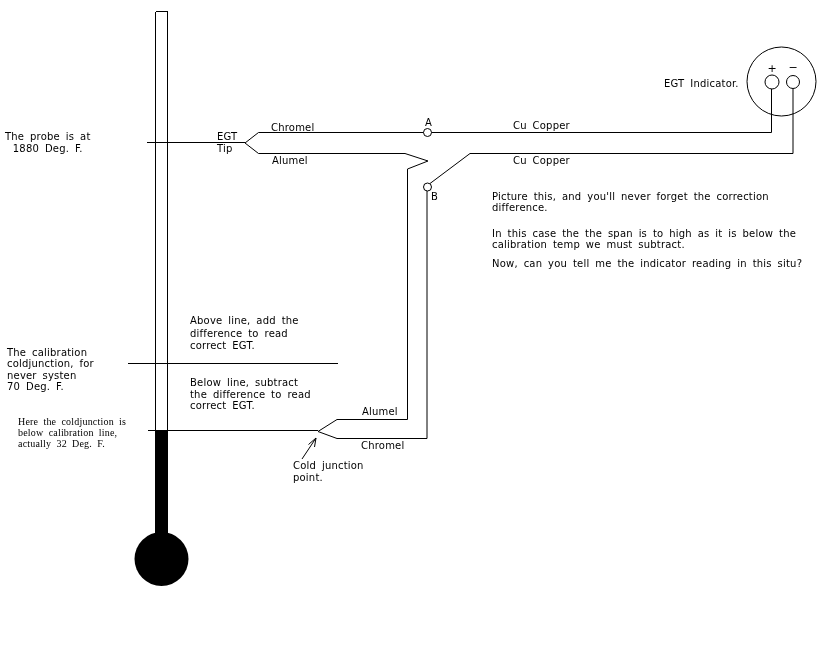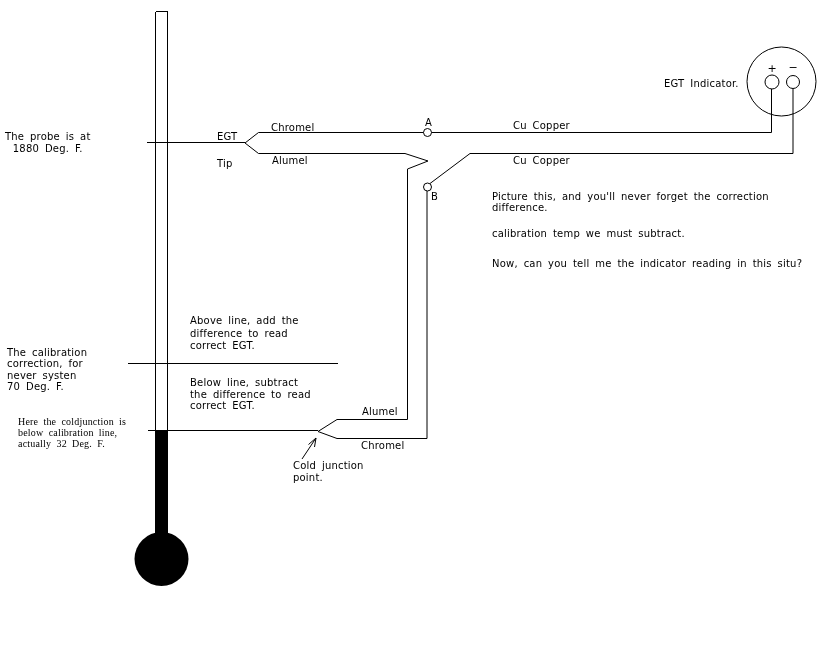--- a/index.html
+++ b/index.html
@@ -46,59 +46,60 @@
 
     <path d="M302,459 L316,438 M316,438 L308.5,444.5 M316,438 L314.5,447" stroke="#000" fill="none"></path>
   </svg>
 
   <div class="t" style="left:5px; top:131px; line-height:12px;text-align:center;">
     <div>The probe is at</div>
     <div>1880 Deg. F.</div>
   </div>
 
   <div class="t" style="left:217px; top:131px;">EGT</div>
-  <div class="t" style="left:217px; top:158px;">Tip</div>
+  <div class="t" style="left:217px; top:143px;">Tip</div>
 
   <div class="t" style="left:271px; top:122px;">Chromel</div>
   <div class="t" style="left:272px; top:155px;">Alumel</div>
   <div class="t" style="left:513px; top:120px;">Cu Copper</div>
   <div class="t" style="left:513px; top:155px;">Cu Copper</div>
 
   <div class="t" style="left:425px; top:117px;">A</div>
   <div class="t" style="left:431px; top:191px;">B</div>
 
   <div class="t" style="left:664px; top:78px;text-align:center;">EGT Indicator.</div>
   <div class="t sign" style="left:766px; top:63px;">+</div>
   <div class="t sign" style="left:787px; top:62px;">−</div>
 
   <div class="t" style="left:492px; top:191px;">
     <div>Picture this, and you'll never forget the correction</div>
     <div>difference.</div>
   </div>
   <div class="t" style="left:492px; top:228px;">
+    <div>In this case the the span is to high as it is below the</div>
     <div>calibration temp we must subtract.</div>
   </div>
   <div class="t" style="left:492px; top:258px;">
     <div>Now, can you tell me the indicator reading in this situ?</div>
   </div>
 
   <div class="t" style="left:190px; top:315px; line-height:12.5px;">
     <div>Above line, add the</div>
     <div>difference to read</div>
     <div>correct EGT.</div>
   </div>
   <div class="t" style="left:190px; top:377px; line-height:11.5px;">
     <div>Below line, subtract</div>
     <div>the difference to read</div>
     <div>correct EGT.</div>
   </div>
 
   <div class="t" style="left:7px; top:347px; line-height:11.3px;">
     <div>The calibration</div>
-    <div>correction, for</div>
+    <div>coldjunction, for</div>
     <div>never systen</div>
     <div>70 Deg. F.</div>
   </div>
 
   <div class="t" style="left:18px; top:416px;font-family:Liberation Serif, serif;">
     <div>Here the coldjunction is</div>
     <div>below calibration line,</div>
     <div>actually 32 Deg. F.</div>
   </div>
 

